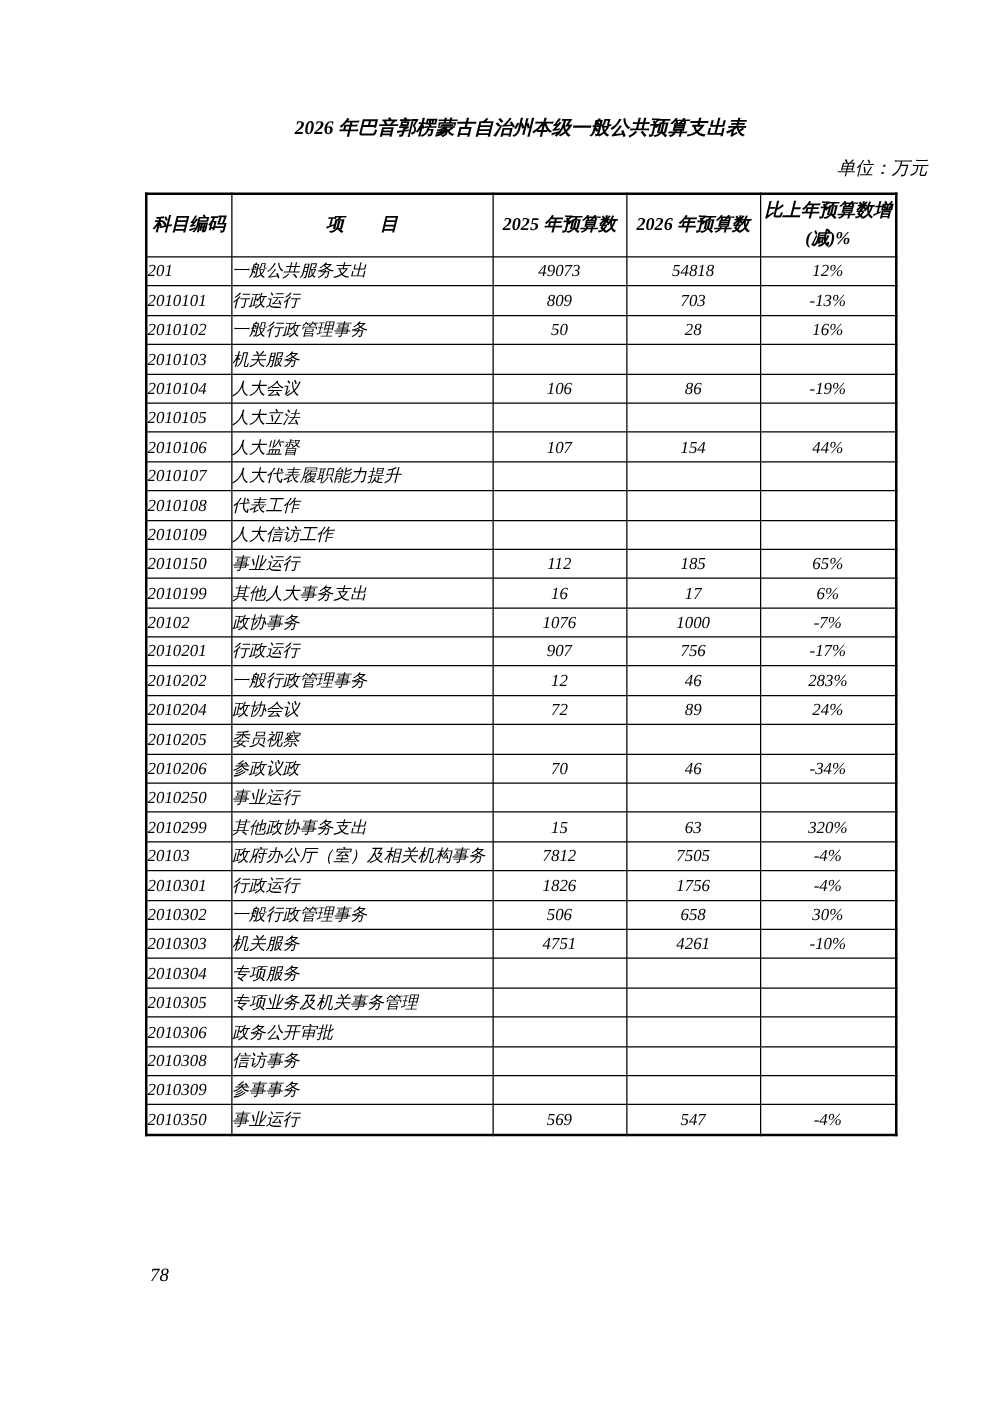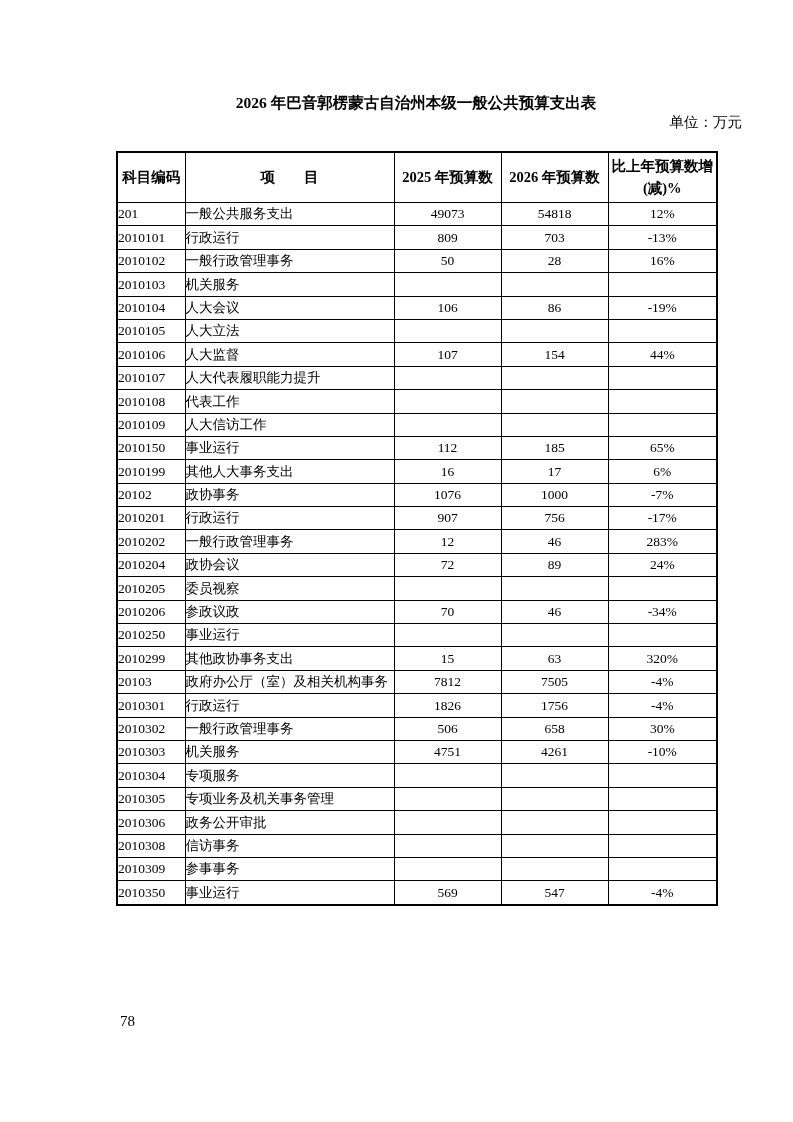--- a/index.html
+++ b/index.html
@@ -8,44 +8,45 @@
     background: #ffffff;
   }
   .page {
     position: relative;
     width: 791px;
     height: 1122px;
     background: #ffffff;
     color: #000000;
     font-family: "Liberation Serif", "DejaVu Serif", serif;
     overflow: hidden;
+    font-style: italic;
   }
   .content {
     position: absolute;
     left: 116px;
     top: 0;
     width: 600px;
   }
   .doc-title {
     margin-top: 93px;
     text-align: center;
     font-size: 15.5px;
     font-weight: bold;
     line-height: 20px;
     white-space: nowrap;
   }
   .unit-line {
-    margin-top: 0;
+    margin-top: 13px;
     margin-right: -26px;
     text-align: right;
     font-size: 14.5px;
     line-height: 18px;
   }
   table.budget {
-    margin-top: 20px;
+    margin-top: 10px;
     width: 600px;
     table-layout: fixed;
     border-collapse: collapse;
     border: 2px solid #000000;
   }
   table.budget th, table.budget td {
     border: 1px solid #000000;
     overflow: hidden;
     vertical-align: middle;
   }

